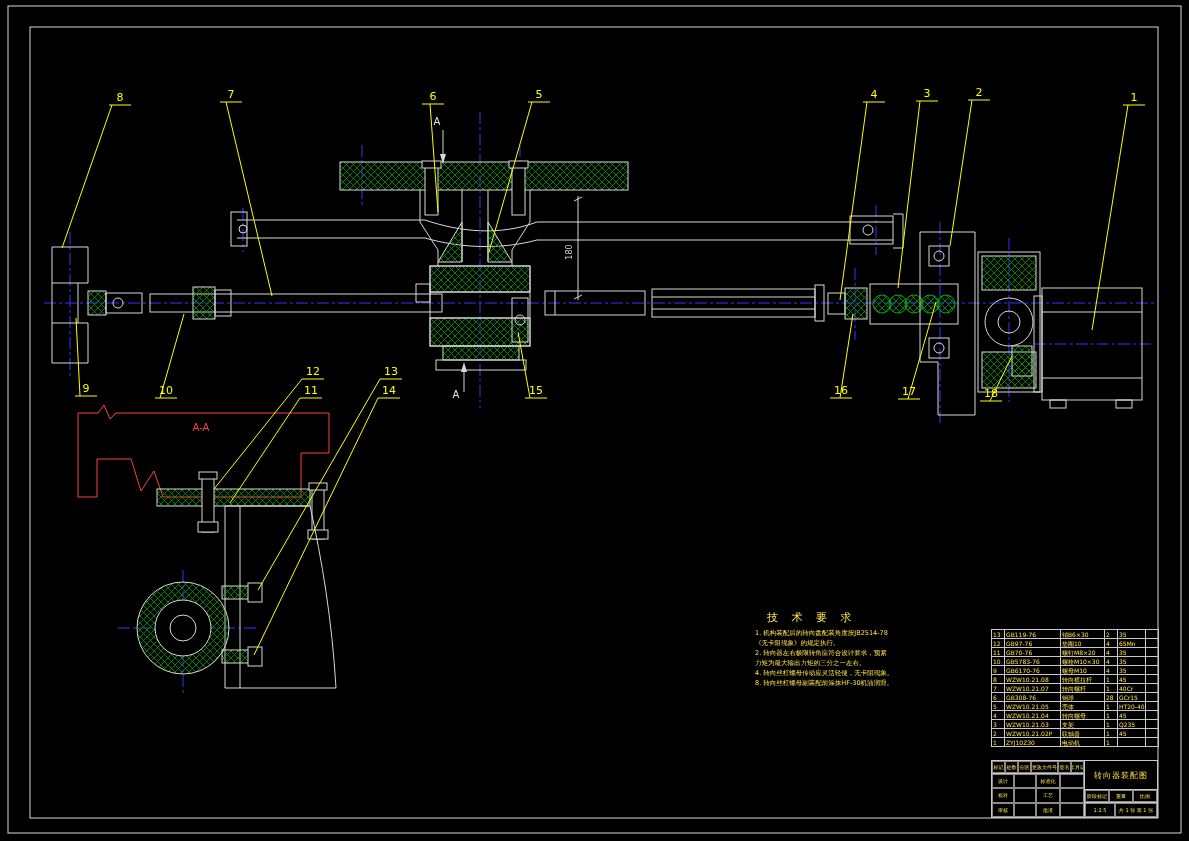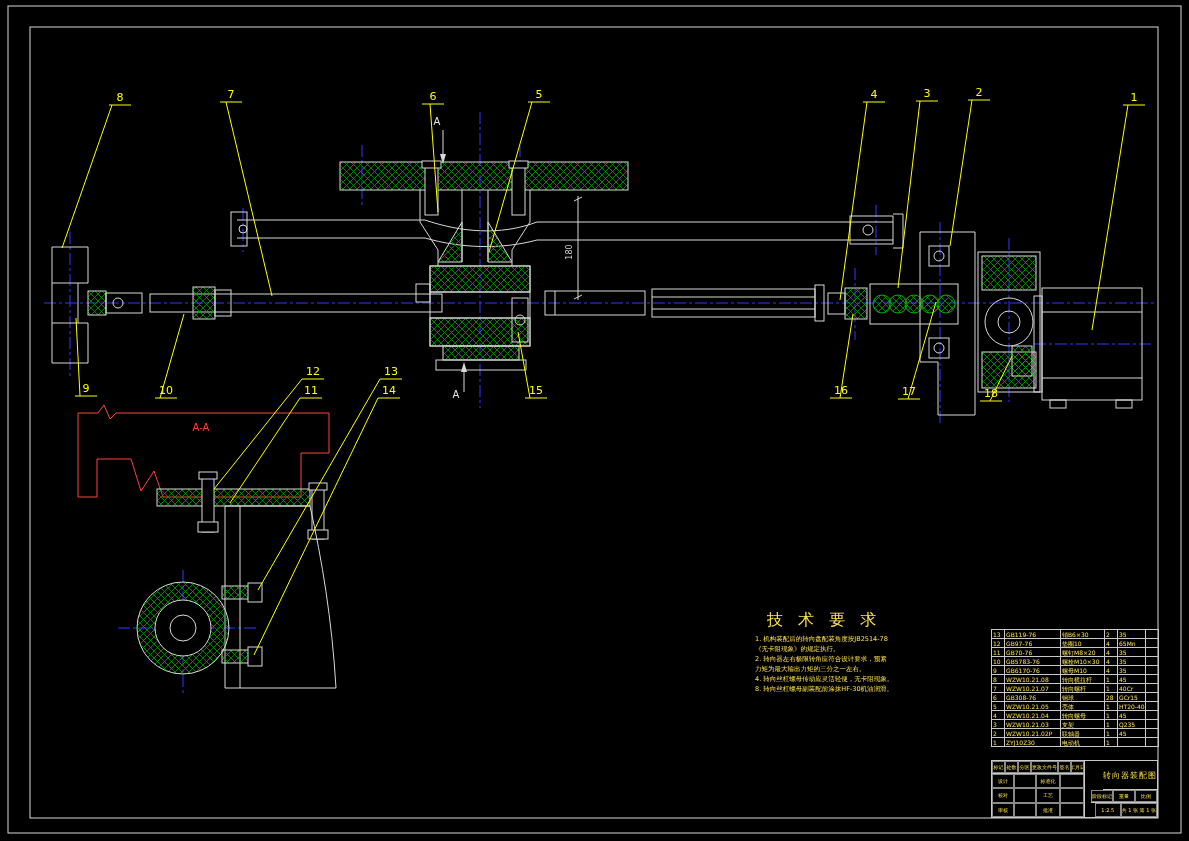--- a/index.html
+++ b/index.html
@@ -15,39 +15,39 @@
   .cl {stroke:#3535ff;fill:none;stroke-width:1;stroke-dasharray:12 3 3 3;}
   .y  {stroke:#ffff00;fill:none;stroke-width:1;}
   .r  {stroke:#ff4040;fill:none;stroke-width:1;}
   .num {fill:#ffff00;font:11px "DejaVu Sans",sans-serif;text-anchor:middle;}
   .lab {fill:#e8e8e8;font:10px "DejaVu Sans",sans-serif;text-anchor:middle;}
   .rlab{fill:#ff4040;font:10px "DejaVu Sans",sans-serif;text-anchor:middle;}
   .dim {fill:#d8d8d8;font:8px "DejaVu Sans",sans-serif;text-anchor:middle;}
 
   
   #tech{position:absolute;left:755px;top:610px;width:205px;color:#ffe34d;}
-  .tech-title{font-size:16px;letter-spacing:5px;padding-left:12px;margin-bottom:3px;}
+  .tech-title{font-size:11px;letter-spacing:5px;padding-left:12px;margin-bottom:3px;}
   .tech-line{font-size:6.5px;line-height:1.55;white-space:nowrap;}
 
   
   #bom-block{position:absolute;left:991px;top:629px;width:167px;}
   table.bom{border-collapse:collapse;table-layout:fixed;width:167px;}
   table.bom td{border:1px solid #c9c9c9;height:8px;font-size:6px;line-height:7px;
                color:#ffe34d;padding:0 1px;white-space:nowrap;overflow:hidden;}
 
   
   #titleblock{position:absolute;left:991px;top:760px;width:167px;height:58px;
               border:1px solid #c9c9c9;display:flex;box-sizing:border-box;background:#000;}
   .tb-left{width:92px;border-right:1px solid #c9c9c9;display:flex;flex-direction:column;}
   .tb-markrow{display:grid;grid-template-columns:13px 13px 13px 27px 13px 13px;flex:0 0 12px;
               border-bottom:1px solid #c9c9c9;}
   .tb-signgrid{flex:1;display:grid;grid-template-columns:22px 22px 24px 24px;grid-auto-rows:1fr;}
   .tb-cell{font-size:5px;color:#ffe34d;border:0.5px solid #8a8a8a;display:flex;
            align-items:center;justify-content:center;overflow:hidden;white-space:nowrap;}
-  .tb-right{flex:1;display:flex;flex-direction:column;align-items:flex-end;}
+  .tb-right{flex:1;display:flex;flex-direction:column;}
   .tb-name{flex:1;display:flex;align-items:center;justify-content:center;font-size:8px;
            color:#ffe34d;letter-spacing:1px;border-bottom:1px solid #c9c9c9;}
   .tb-info{display:grid;grid-template-columns:1fr 1fr 1fr;flex:0 0 12px;border-bottom:1px solid #c9c9c9;}
   .tb-info2{display:grid;grid-template-columns:1fr 1.4fr;flex:0 0 14px;}
 </style>
 </head>
 <body>
 
 <div id="stage">
 

